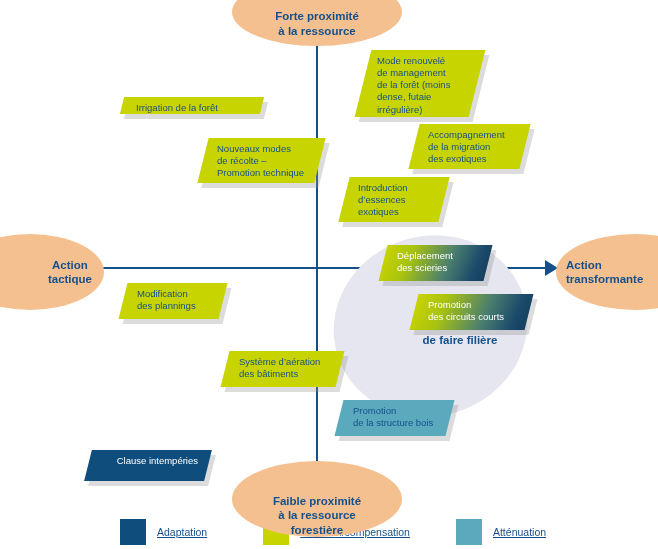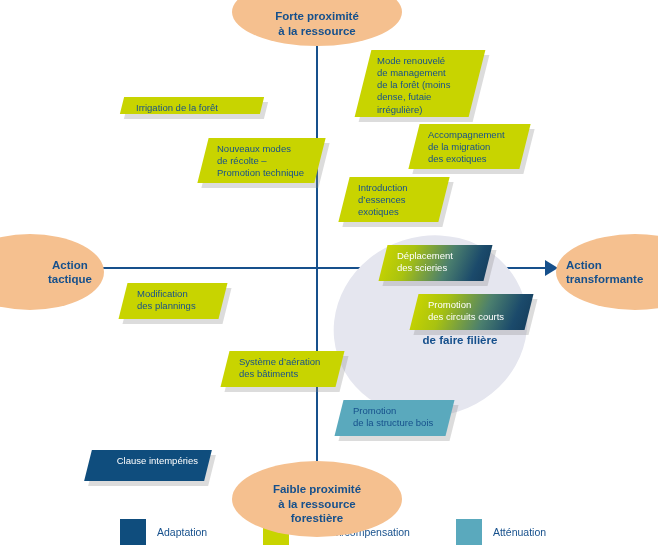--- a/index.html
+++ b/index.html
@@ -63,21 +63,21 @@
     font-weight: bold;
     font-size: 11.5px;
     line-height: 1.25;
     display: flex;
     align-items: center;
     justify-content: center;
     text-align: center;
     z-index: 3;
   }
   .pole-top    { left: 232px; top: -22px;  width: 170px; height: 68px; align-items: flex-end; padding-bottom: 8px; box-sizing: border-box;}
-  .pole-bottom { left: 232px; top: 461px;  width: 170px; height: 76px; align-items: center; padding-top: 10px; box-sizing: border-box;}
+  .pole-bottom { left: 232px; top: 461px;  width: 170px; height: 76px; align-items: flex-end; padding-top: 10px; box-sizing: border-box;}
   .pole-left   { left: -44px; top: 234px;  width: 148px; height: 76px; justify-content: flex-end; padding-right: 12px; box-sizing: border-box;}
   .pole-right  { left: 556px; top: 234px;  width: 158px; height: 76px; justify-content: flex-start; padding-left: 10px; box-sizing: border-box; text-align: left;}
 
   
   .ambition-ellipse {
     position: absolute;
     left: 333px;
     top: 236px;
     width: 195px;
     height: 180px;
@@ -153,20 +153,21 @@
   .legend-swatch {
     width: 26px;
     height: 26px;
     flex: 0 0 auto;
   }
   .legend-text {
     color: #16508c;
     font-size: 10.5px;
     margin-left: 11px;
     white-space: nowrap;
+    text-decoration: underline;
   }
   .legend-item.i0 { margin-right: 56px; }
   .legend-item.i1 { margin-right: 46px; }
 </style>
 </head>
 <body>
 
 <div id="canvas">
 
   <div class="ambition-ellipse"></div>

